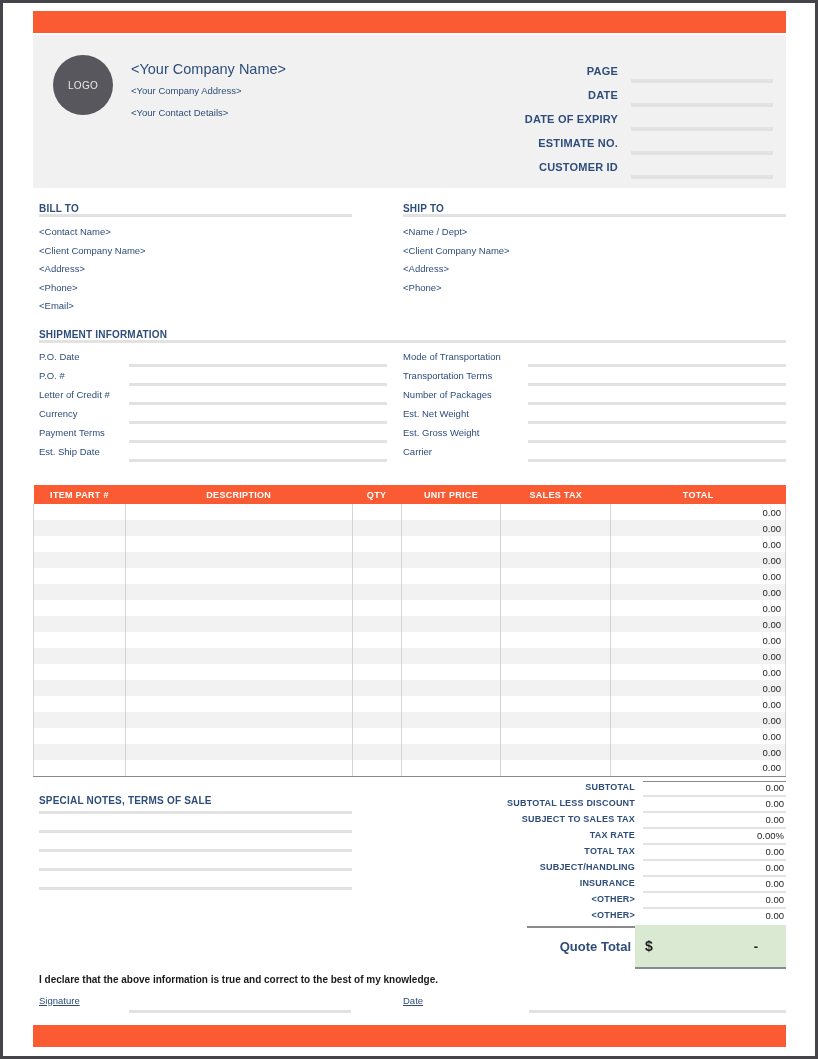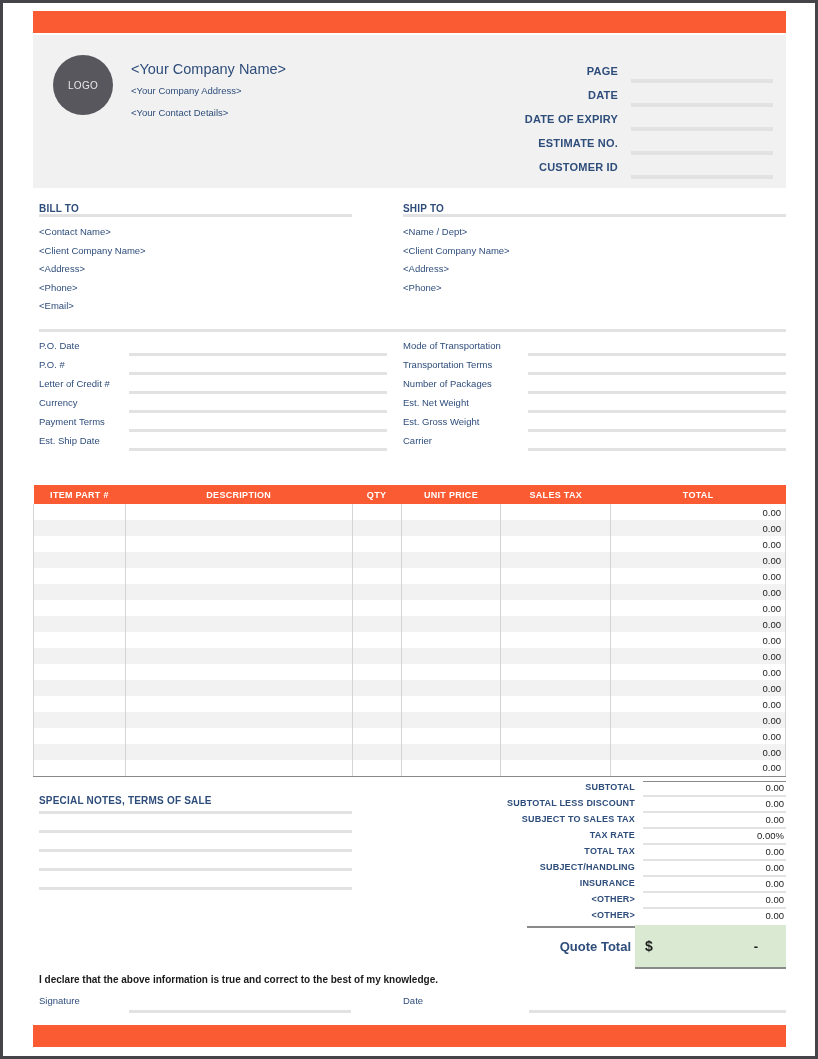--- a/index.html
+++ b/index.html
@@ -282,20 +282,21 @@
   .sig-area {
     position: absolute;
     left: 36px; top: 990px;
     width: 747px;
   }
   .sig-label {
     position: absolute;
     font-size: 9.5px;
     color: #2e4d7b;
     top: 2px;
+    text-decoration: underline;
   }
   .sig-label.sig  { left: 0; }
   .sig-label.date { left: 364px; }
   .sig-line {
     position: absolute;
     top: 17px;
     height: 3px;
     background: #e2e2e2;
   }
   .sig-line.sig  { left: 90px; width: 222px; }
@@ -357,20 +358,21 @@
     <div class="sec-rule"></div>
     <div class="addr-list">
       <div class="addr-line">&lt;Name / Dept&gt;</div>
       <div class="addr-line">&lt;Client Company Name&gt;</div>
       <div class="addr-line">&lt;Address&gt;</div>
       <div class="addr-line">&lt;Phone&gt;</div>
     </div>
   </div>
 
   <div class="shipinfo">
+    <div class="sec-title">SHIPMENT INFORMATION</div>
     <div class="sec-rule"></div>
 
     <div class="ship-grid">
       <div class="ship-col left">
         <div class="ship-row">
           <span class="ship-label">P.O. Date</span>
           <span class="ship-line"></span>
         </div>
         <div class="ship-row">
           <span class="ship-label">P.O. #</span>

